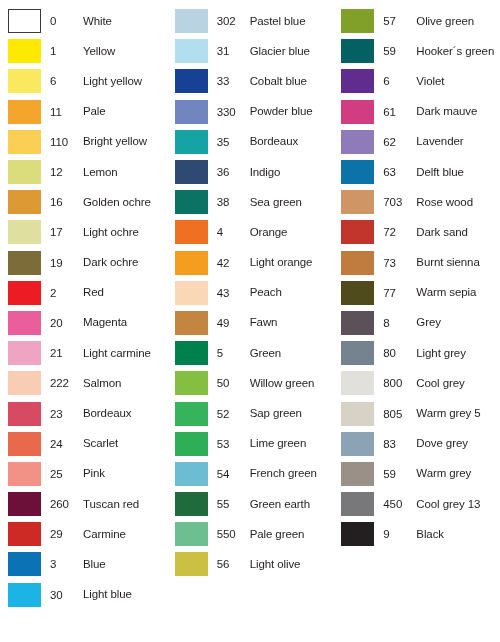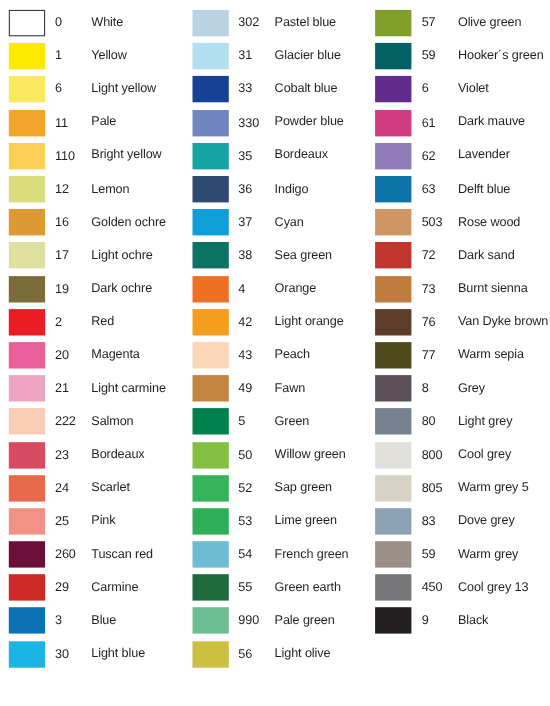--- a/index.html
+++ b/index.html
@@ -200,25 +200,20 @@
         <div class="swatch" style="background-color: rgb(22, 163, 166);"></div>
         <div class="code">35</div>
         <div class="label">Bordeaux</div>
       </div>
       <div class="swatch-row">
         <div class="swatch" style="background-color: rgb(47, 74, 114);"></div>
         <div class="code">36</div>
         <div class="label">Indigo</div>
       </div>
       <div class="swatch-row">
-        <div class="swatch" style="background-color: rgb(14, 159, 216);"></div>
-        <div class="code">37</div>
-        <div class="label">Cyan</div>
-      </div>
-      <div class="swatch-row">
         <div class="swatch" style="background-color: rgb(12, 114, 100);"></div>
         <div class="code">38</div>
         <div class="label">Sea green</div>
       </div>
       <div class="swatch-row">
         <div class="swatch" style="background-color: rgb(240, 112, 35);"></div>
         <div class="code">4</div>
         <div class="label">Orange</div>
       </div>
       <div class="swatch-row">
@@ -261,21 +256,21 @@
         <div class="code">54</div>
         <div class="label">French green</div>
       </div>
       <div class="swatch-row">
         <div class="swatch" style="background-color: rgb(31, 107, 60);"></div>
         <div class="code">55</div>
         <div class="label">Green earth</div>
       </div>
       <div class="swatch-row">
         <div class="swatch" style="background-color: rgb(109, 191, 146);"></div>
-        <div class="code">990</div>
+        <div class="code">550</div>
         <div class="label">Pale green</div>
       </div>
       <div class="swatch-row">
         <div class="swatch" style="background-color: rgb(204, 192, 67);"></div>
         <div class="code">56</div>
         <div class="label">Light olive</div>
       </div>
     </div>
     <div class="column">
       <div class="swatch-row">
@@ -303,39 +298,34 @@
         <div class="code">62</div>
         <div class="label">Lavender</div>
       </div>
       <div class="swatch-row">
         <div class="swatch" style="background-color: rgb(11, 115, 168);"></div>
         <div class="code">63</div>
         <div class="label">Delft blue</div>
       </div>
       <div class="swatch-row">
         <div class="swatch" style="background-color: rgb(207, 149, 101);"></div>
-        <div class="code">503</div>
+        <div class="code">703</div>
         <div class="label">Rose wood</div>
       </div>
       <div class="swatch-row">
         <div class="swatch" style="background-color: rgb(193, 53, 44);"></div>
         <div class="code">72</div>
         <div class="label">Dark sand</div>
       </div>
       <div class="swatch-row">
         <div class="swatch" style="background-color: rgb(192, 124, 63);"></div>
         <div class="code">73</div>
         <div class="label">Burnt sienna</div>
       </div>
       <div class="swatch-row">
-        <div class="swatch" style="background-color: rgb(93, 60, 42);"></div>
-        <div class="code">76</div>
-        <div class="label">Van Dyke brown</div>
-      </div>
-      <div class="swatch-row">
         <div class="swatch" style="background-color: rgb(80, 75, 28);"></div>
         <div class="code">77</div>
         <div class="label">Warm sepia</div>
       </div>
       <div class="swatch-row">
         <div class="swatch" style="background-color: rgb(93, 81, 89);"></div>
         <div class="code">8</div>
         <div class="label">Grey</div>
       </div>
       <div class="swatch-row">

